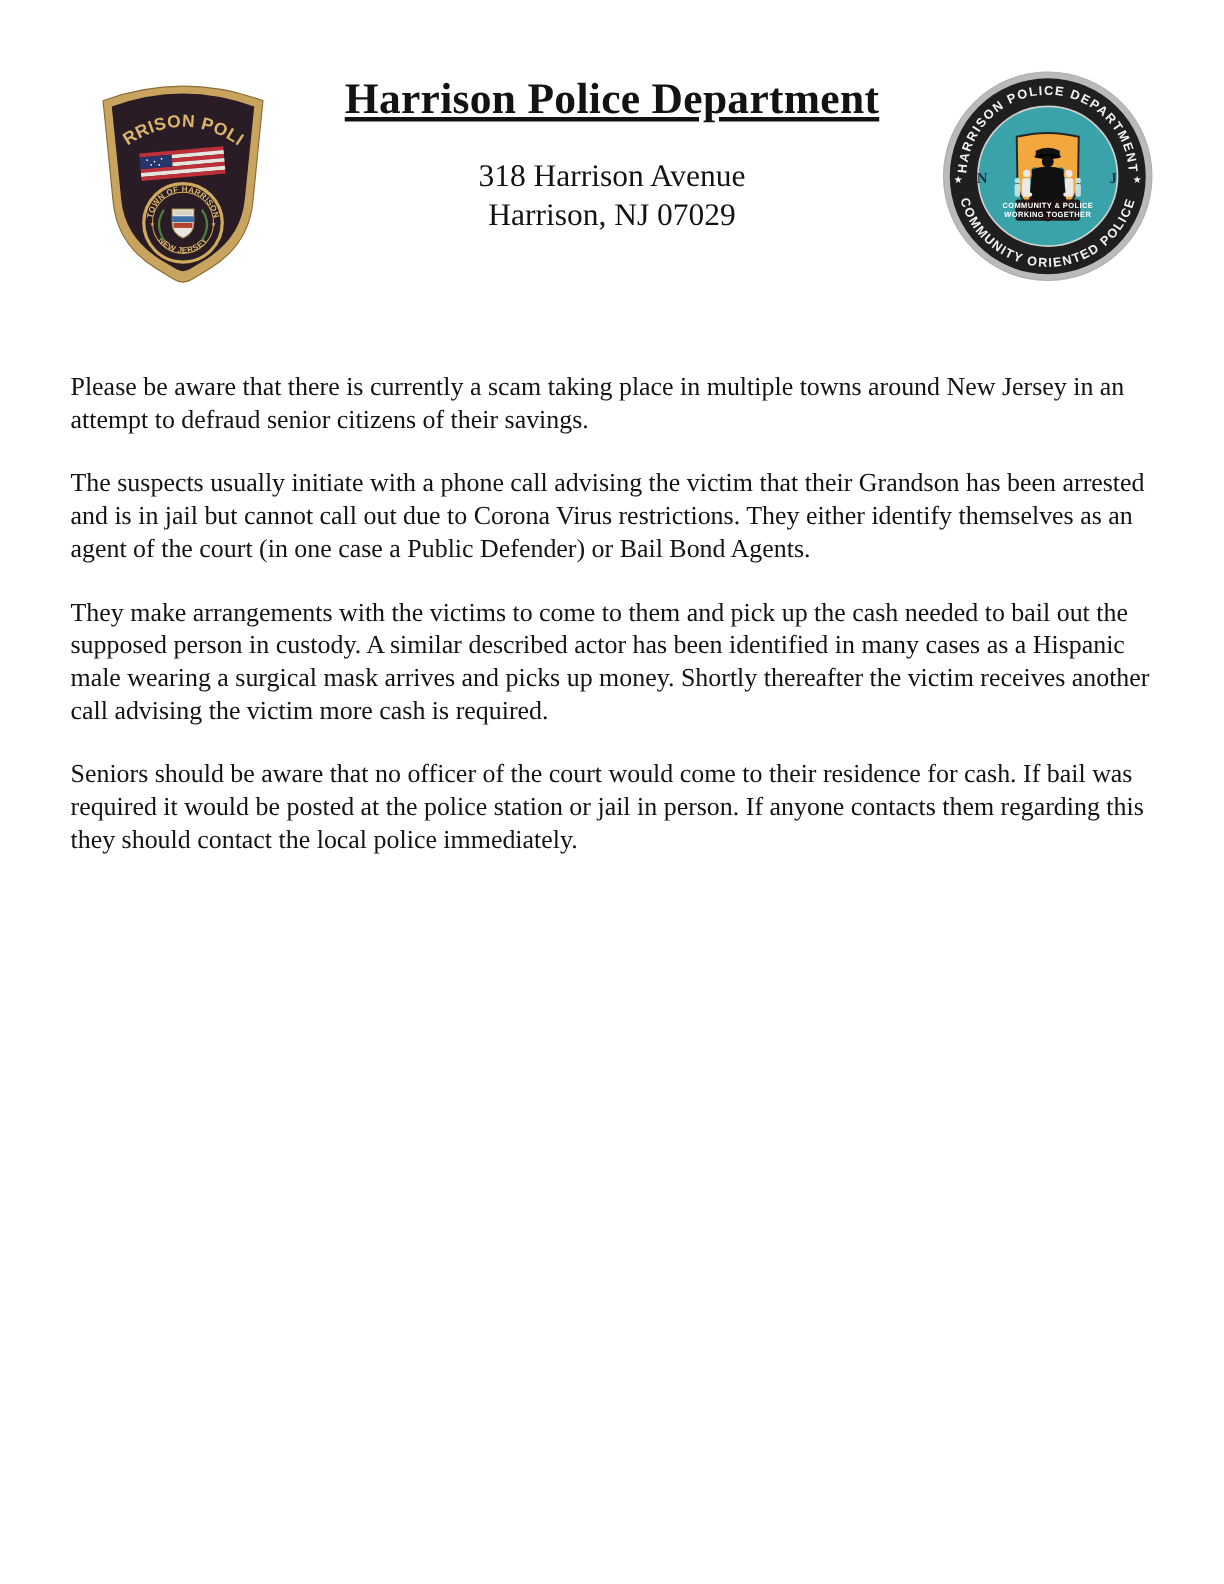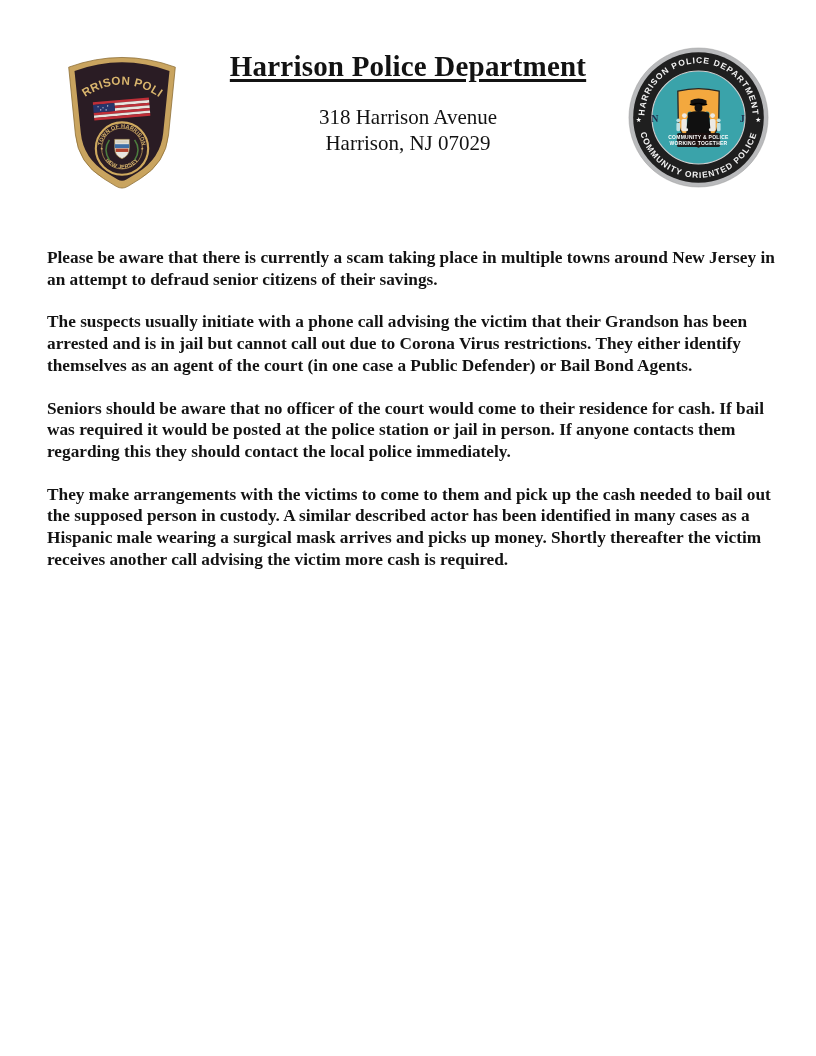--- a/index.html
+++ b/index.html
@@ -22,21 +22,21 @@
     font-size:29px;
     font-weight:bold;
     letter-spacing:0.2px;
     text-decoration:underline;
     text-decoration-thickness:2.5px;
     text-underline-offset:3px;
   }
   .addr  { font-size:21px; line-height:26px; }
   .chief { font-size:18px; line-height:23px; }
   .letter-body { position:absolute; left:47px; top:247px; width:728px; }
-  .letter-body p { margin:0 0 21px 0; font-size:17.3px; line-height:21.7px;font-weight:bold; }
+  .letter-body p { margin:0 0 21px 0; font-size:17.3px; line-height:21.7px; }
   .svg-sans  { font-family:"Liberation Sans", sans-serif; }
   .svg-serif { font-family:"Liberation Serif", serif; }
 </style>
 </head>
 <body>
 
 <div class="page">
 
   <svg class="patch-logo" viewBox="0 0 130 155" xmlns="http://www.w3.org/2000/svg" aria-hidden="true">
     <g>
@@ -146,17 +146,17 @@
         <text class="svg-sans" x="75" y="104" font-size="5.3" font-weight="bold" fill="#ffffff" letter-spacing="0.3" text-anchor="middle">WORKING TOGETHER</text>
       </g>
       <text class="svg-serif" x="28.5" y="80" font-size="10.5" font-weight="bold" fill="#1d2b4a" text-anchor="middle">N</text>
       <text class="svg-serif" x="121.5" y="80" font-size="10.5" font-weight="bold" fill="#1d2b4a" text-anchor="middle">J</text>
     </g>
   </svg>
 
   <main class="letter-body">
     <p>Please be aware that there is currently a scam taking place in multiple towns around New Jersey in an attempt to defraud senior citizens of their savings.</p>
     <p>The suspects usually initiate with a phone call advising the victim that their Grandson has been arrested and is in jail but cannot call out due to Corona Virus restrictions. They either identify themselves as an agent of the court (in one case a Public Defender) or Bail Bond Agents.</p>
+    <p>They make arrangements with the victims to come to them and pick up the cash needed to bail out the supposed person in custody. A similar described actor has been identified in many cases as a Hispanic male wearing a surgical mask arrives and picks up money. Shortly thereafter the victim receives another call advising the victim more cash is required.</p>
     <p>Seniors should be aware that no officer of the court would come to their residence for cash. If bail was required it would be posted at the police station or jail in person. If anyone contacts them regarding this they should contact the local police immediately.</p>
-    <p>They make arrangements with the victims to come to them and pick up the cash needed to bail out the supposed person in custody. A similar described actor has been identified in many cases as a Hispanic male wearing a surgical mask arrives and picks up money. Shortly thereafter the victim receives another call advising the victim more cash is required.</p>
   </main>
 
 </div>
 
 </body></html>

